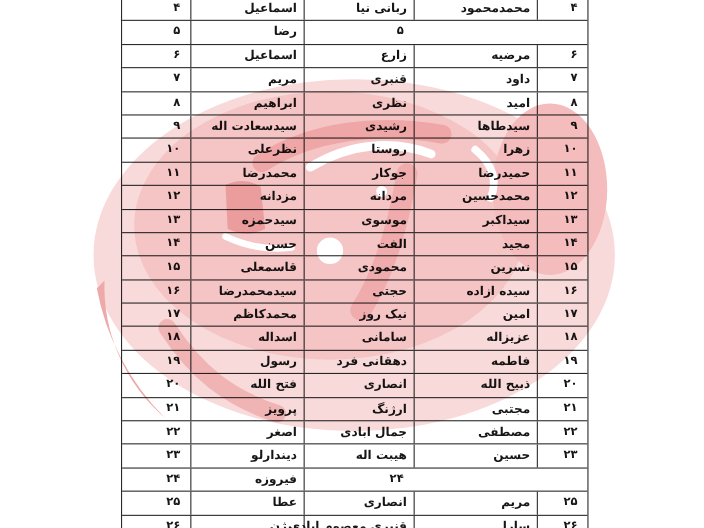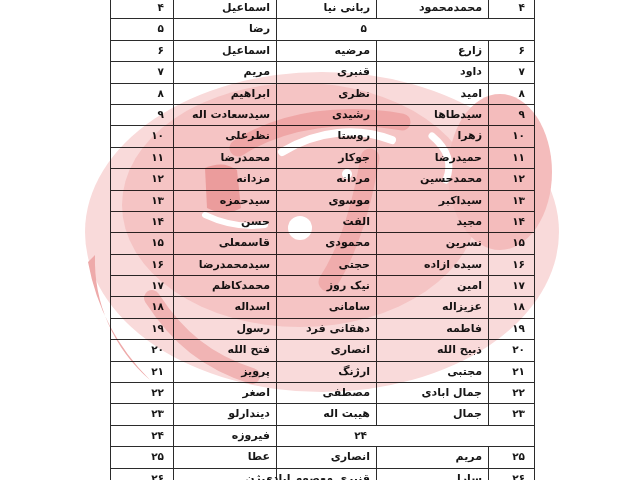--- a/index.html
+++ b/index.html
@@ -80,22 +80,22 @@
         <div class="cell num">۴</div>
       </div>
       <div class="row">
         <div class="cell num">۵</div>
         <div class="cell">رضا</div>
         <div class="cell num">۵</div>
       </div>
       <div class="row">
         <div class="cell num">۶</div>
         <div class="cell">اسماعیل</div>
+        <div class="cell">زارع</div>
         <div class="cell">مرضیه</div>
-        <div class="cell">زارع</div>
         <div class="cell num">۶</div>
       </div>
       <div class="row">
         <div class="cell num">۷</div>
         <div class="cell">مریم</div>
         <div class="cell">قنبری</div>
         <div class="cell">داود</div>
         <div class="cell num">۷</div>
       </div>
       <div class="row">
@@ -192,29 +192,29 @@
       <div class="row">
         <div class="cell num">۲۱</div>
         <div class="cell">پرویز</div>
         <div class="cell">ارژنگ</div>
         <div class="cell">مجتبی</div>
         <div class="cell num">۲۱</div>
       </div>
       <div class="row">
         <div class="cell num">۲۲</div>
         <div class="cell">اصغر</div>
+        <div class="cell">جمال ابادی</div>
         <div class="cell">مصطفی</div>
-        <div class="cell">جمال ابادی</div>
         <div class="cell num">۲۲</div>
       </div>
       <div class="row">
         <div class="cell num">۲۳</div>
         <div class="cell">دیندارلو</div>
         <div class="cell">هیبت اله</div>
-        <div class="cell">جمال</div>
+        <div class="cell">حسین</div>
         <div class="cell num">۲۳</div>
       </div>
       <div class="row">
         <div class="cell num">۲۴</div>
         <div class="cell">فیروزه</div>
         <div class="cell num">۲۴</div>
       </div>
       <div class="row">
         <div class="cell num">۲۵</div>
         <div class="cell">عطا</div>

